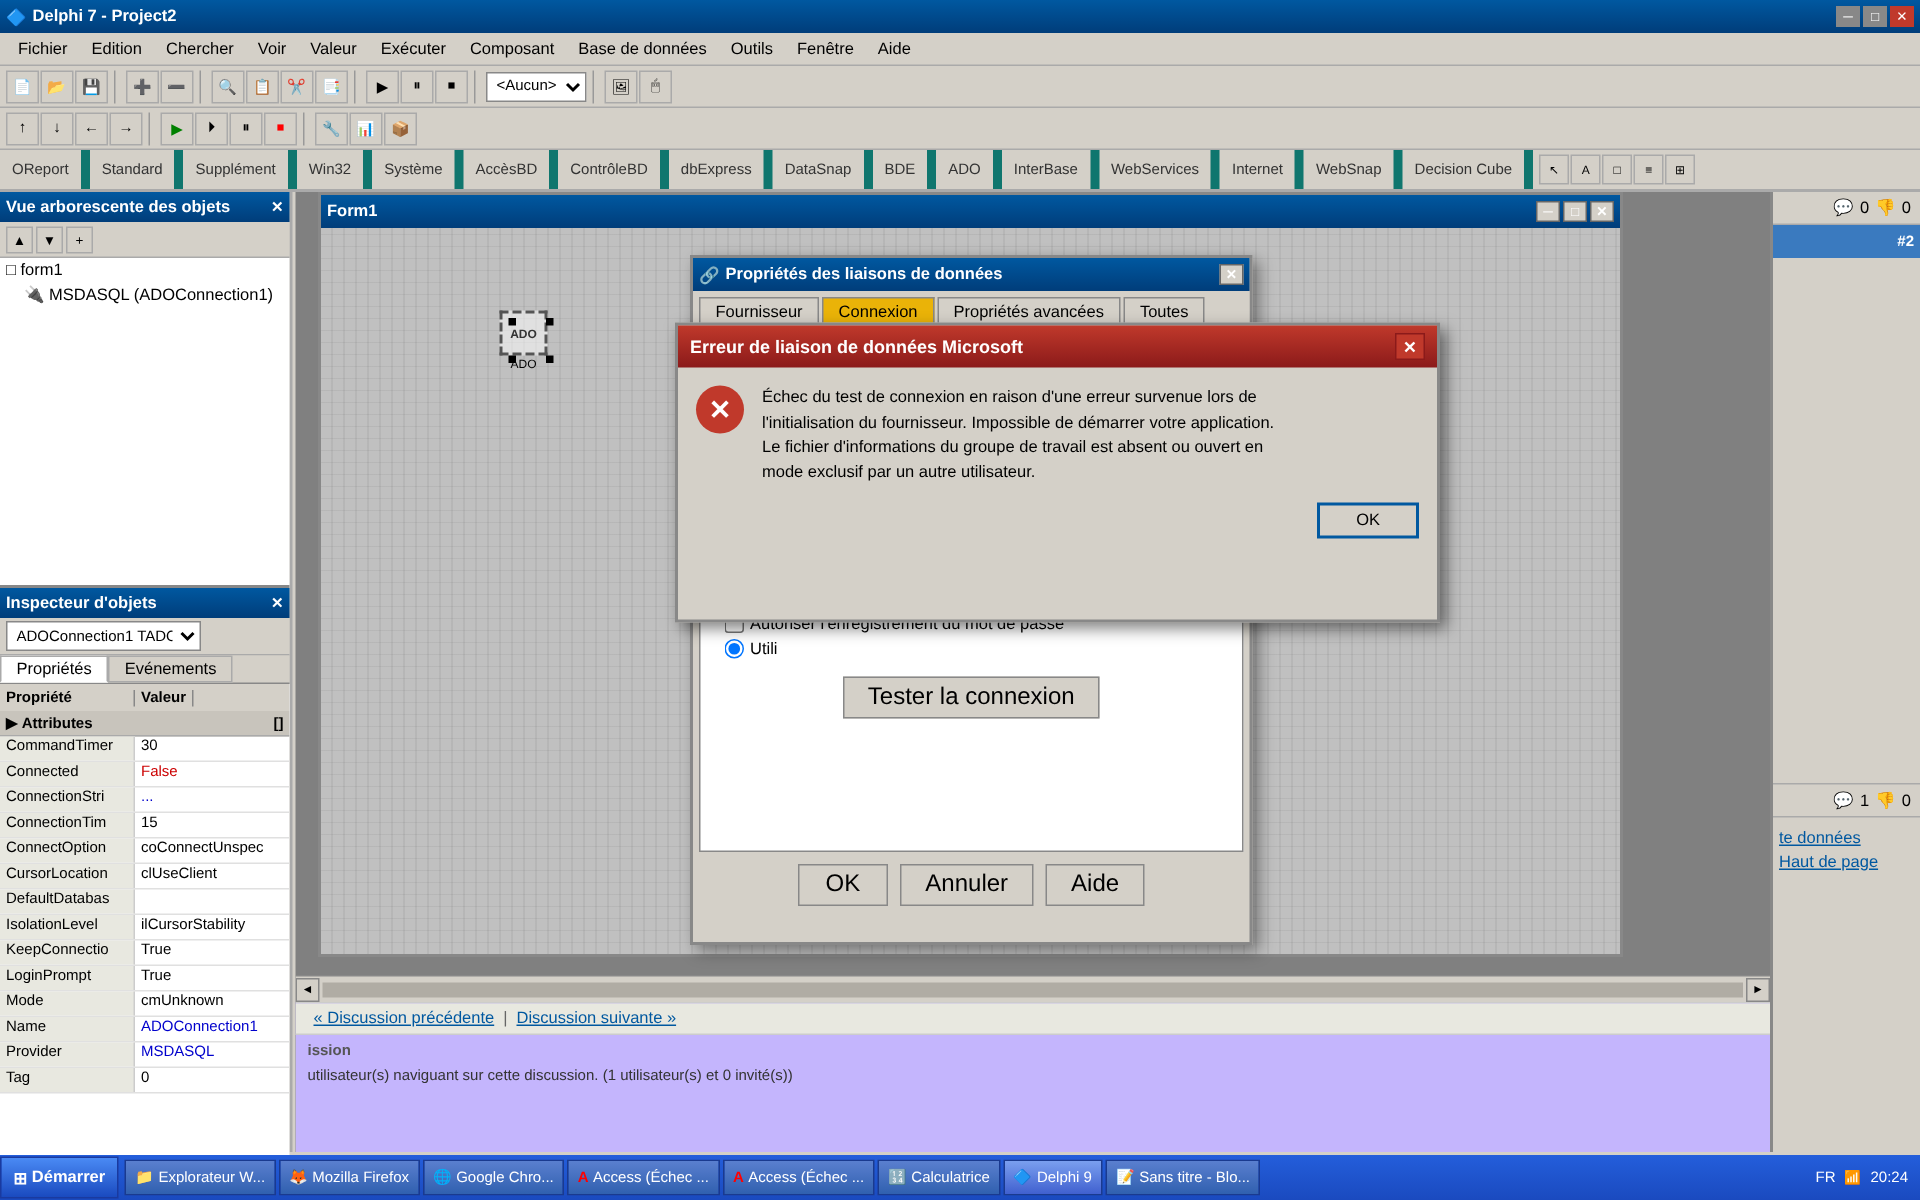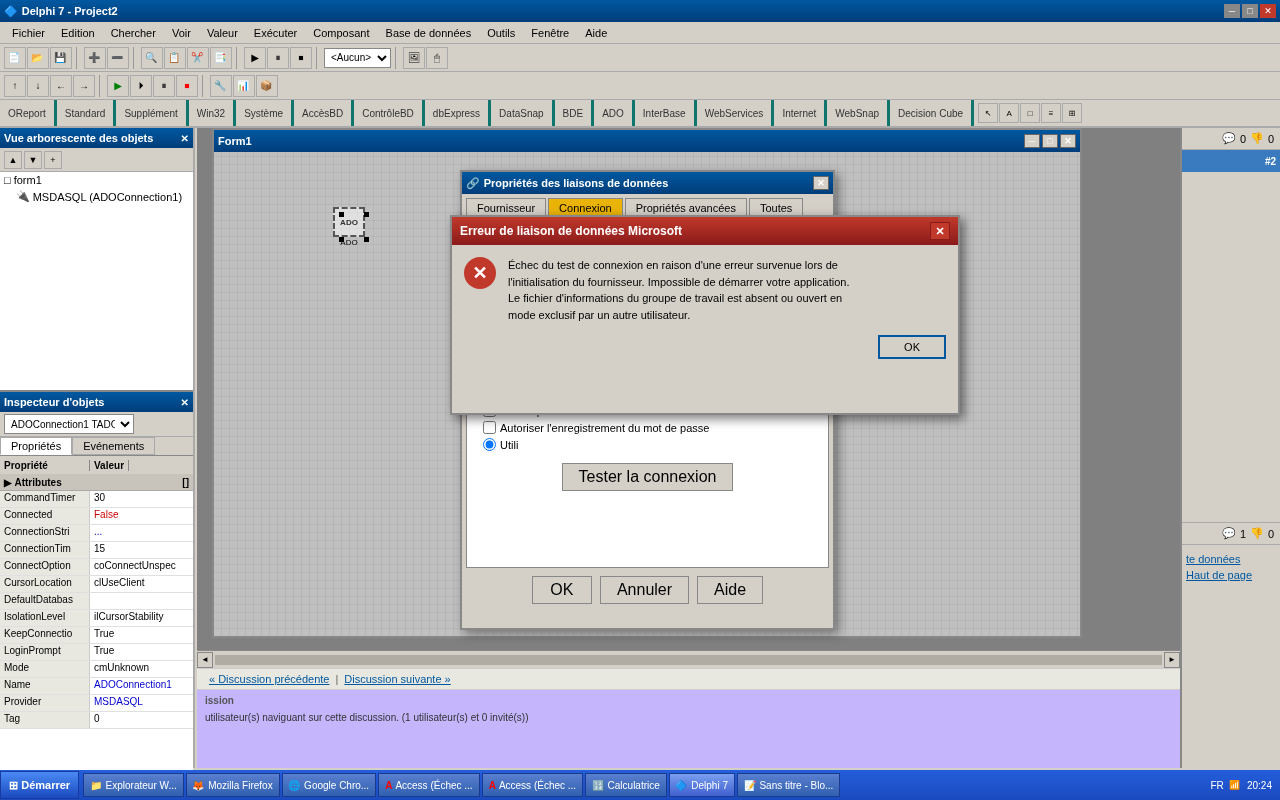--- a/index.html
+++ b/index.html
@@ -29,21 +29,21 @@
     
     .toolbar1 { position: absolute; top: 44px; left: 0; width: 1280px; height: 28px; background: #d4d0c8; display: flex; align-items: center; padding: 0 4px; gap: 2px; border-bottom: 1px solid #aaa; }
     .toolbar2 { position: absolute; top: 72px; left: 0; width: 1280px; height: 28px; background: #d4d0c8; display: flex; align-items: center; padding: 0 4px; gap: 2px; border-bottom: 1px solid #aaa; }
     .toolbar-btn { width: 22px; height: 22px; background: #d4d0c8; border: 1px solid #aaa; display: flex; align-items: center; justify-content: center; cursor: pointer; font-size: 10px; }
     .toolbar-sep { width: 4px; height: 22px; border-left: 1px solid #999; margin: 0 2px; }
     .toolbar-group { display: flex; align-items: center; gap: 1px; }
     .toolbar-dropdown { height: 20px; font-size: 10px; background: white; border: 1px solid #888; padding: 0 2px; }
 
     
     .component-palette { position: absolute; top: 100px; left: 0; width: 1280px; height: 28px; background: #d4d0c8; border-bottom: 2px solid #aaa; display: flex; align-items: center; overflow: hidden; }
-    .palette-tab { padding: 2px 8px; font-size: 10px; cursor: pointer; color: #333; border-right: 3px solid #0f766e; white-space: nowrap; height: 100%; display: flex; align-items: center; }
+    .palette-tab { padding: 2px 8px; font-size: 10px; cursor: pointer; color: #333; border-right: 6px solid #0f766e; white-space: nowrap; height: 100%; display: flex; align-items: center; }
     .palette-icons { display: flex; align-items: center; gap: 1px; padding: 0 4px; }
     .palette-icon { width: 20px; height: 20px; background: #d4d0c8; border: 1px solid #aaa; display: flex; align-items: center; justify-content: center; font-size: 8px; cursor: pointer; }
 
     
     .left-panel { position: absolute; top: 128px; left: 0; width: 195px; height: 640px; background: #d4d0c8; border-right: 2px solid #aaa; }
     .panel-title { height: 20px; background: linear-gradient(to bottom, #0058a0, #003d7a); color: white; font-size: 11px; font-weight: bold; display: flex; align-items: center; justify-content: space-between; padding: 0 4px; }
     .panel-close { color: white; font-size: 10px; cursor: pointer; }
     .object-tree { height: 220px; border-bottom: 2px solid #888; overflow: auto; background: white; }
     .tree-item { padding: 2px 4px; font-size: 11px; cursor: pointer; display: flex; align-items: center; gap: 3px; }
     .tree-toolbar { height: 24px; background: #d4d0c8; display: flex; align-items: center; gap: 2px; padding: 0 4px; border-bottom: 1px solid #aaa; }
@@ -82,21 +82,21 @@
     .dialog-tabs { display: flex; background: #d4d0c8; padding: 4px 4px 0; gap: 2px; }
     .dtab { padding: 3px 10px; font-size: 11px; cursor: pointer; border: 1px solid #888; background: #d4d0c8; }
     .dtab.active { background: #eab308; border-bottom: 1px solid white; margin-bottom: -1px; z-index: 1; }
     .dialog-footer { display: flex; gap: 8px; justify-content: center; padding: 8px 4px; }
     .dialog-btn { padding: 4px 16px; font-size: 16px; background: #d4d0c8; border: 1px solid #888; cursor: pointer; min-width: 60px; }
     .form-row { display: flex; align-items: center; margin-bottom: 6px; gap: 4px; }
     .form-label { font-size: 11px; min-width: 120px; color: #000; }
     .form-input { border: 1px solid #888; height: 20px; font-size: 11px; padding: 0 4px; background: white; }
     .form-input-pass { border: 1px solid #888; height: 20px; font-size: 11px; padding: 0 4px; background: white; letter-spacing: 3px; }
     .checkbox-row { display: flex; align-items: center; gap: 4px; margin-bottom: 4px; }
-    .radio-row { display: flex; align-items: center; gap: 4px; margin-bottom: 12px; }
+    .radio-row { display: flex; align-items: center; gap: 4px; margin-bottom: 0; }
     .path-input { width: 200px; height: 20px; border: 1px solid #888; font-size: 10px; padding: 0 4px; background: white; }
 
     
     .dialog-error { position: absolute; top: 215px; left: 450px; width: 510px; height: 200px; background: #d4d0c8; border: 2px solid #888; box-shadow: 4px 4px 10px rgba(0,0,0,0.5); z-index: 200; }
     .dialog-error-titlebar { height: 28px; background: linear-gradient(to bottom, #c0392b, #8b1a1a); color: white; font-size: 12px; font-weight: bold; display: flex; align-items: center; justify-content: space-between; padding: 0 8px; }
     .error-close-btn { width: 20px; height: 18px; background: #c0392b; border: 1px solid #8b1a1a; color: white; display: flex; align-items: center; justify-content: center; font-size: 11px; cursor: pointer; }
     .error-body { padding: 12px; display: flex; gap: 12px; align-items: flex-start; }
     .error-icon { width: 32px; height: 32px; background: #c0392b; border-radius: 50%; display: flex; align-items: center; justify-content: center; color: white; font-size: 18px; font-weight: bold; flex-shrink: 0; }
     .error-text { font-size: 11px; color: #000; line-height: 1.5; flex: 1; }
     .error-footer { display: flex; justify-content: flex-end; padding: 0 12px 10px; }
@@ -497,21 +497,21 @@
     <div class="taskbar-item">
       <span style="font-weight:bold;color:red;">A</span>
       <span>Access (Échec ...</span>
     </div>
     <div class="taskbar-item">
       <span>🔢</span>
       <span>Calculatrice</span>
     </div>
     <div class="taskbar-item" style="background:linear-gradient(to bottom,#7a9fef,#4060cf);">
       <span>🔷</span>
-      <span>Delphi 7</span>
+      <span>Delphi 9</span>
     </div>
     <div class="taskbar-item">
       <span>📝</span>
       <span>Sans titre - Blo...</span>
     </div>
   </div>
   <div class="taskbar-right">
     <span>FR</span>
     <span style="color:gray;font-size:9px;">📶</span>
     <span class="clock">20:24</span>

